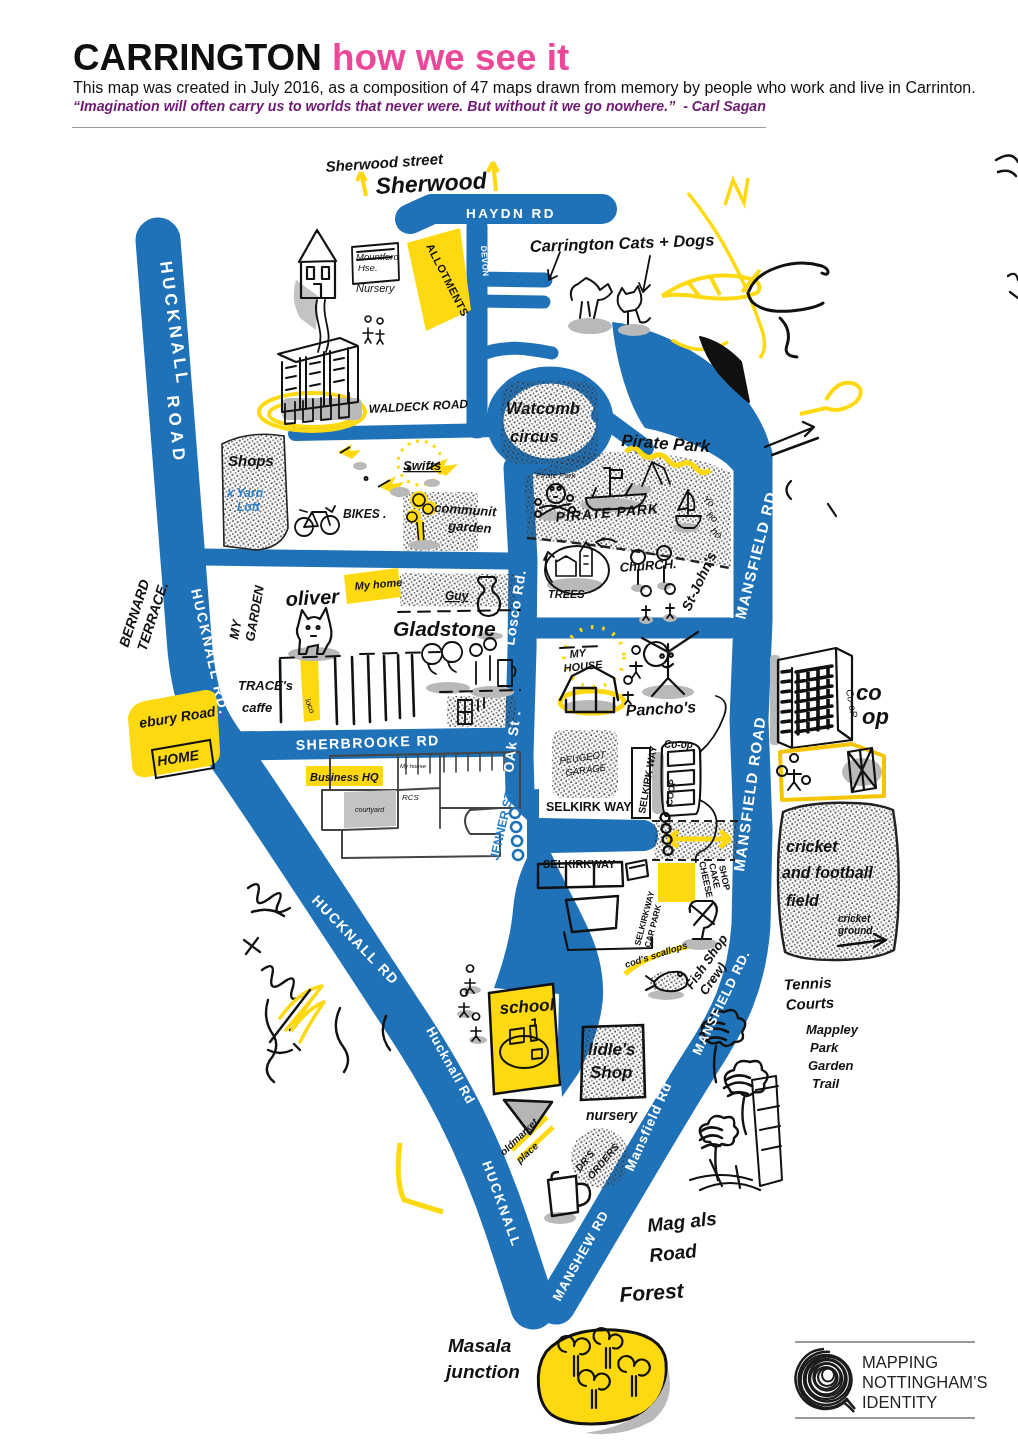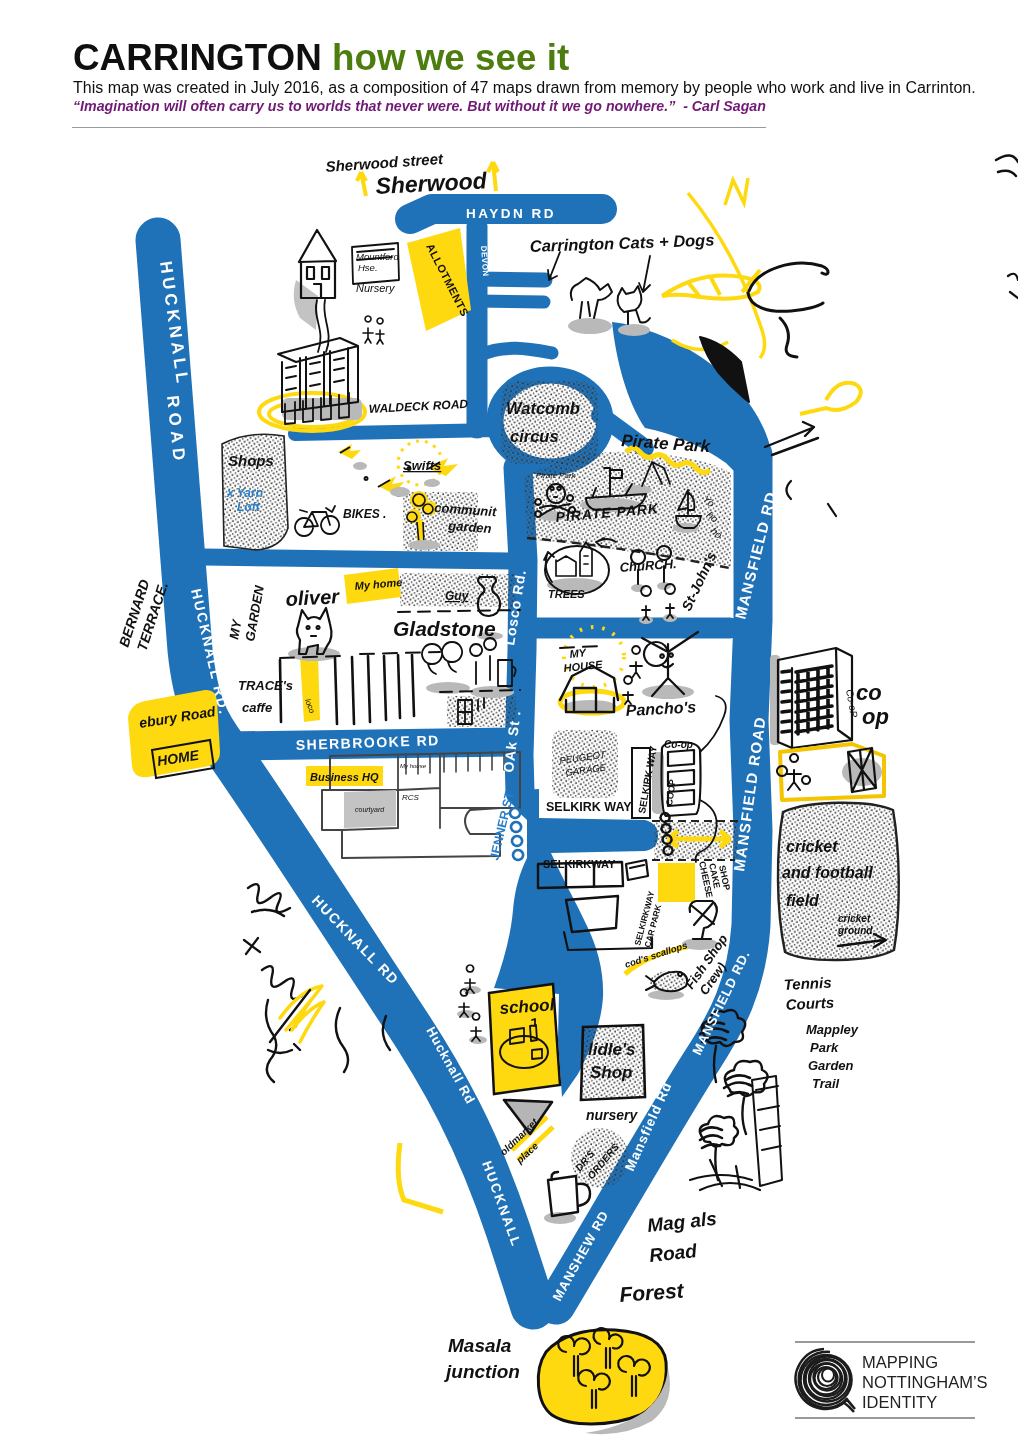--- a/index.html
+++ b/index.html
@@ -1,18 +1,18 @@
 <!DOCTYPE html>
 <html><head>
 <meta charset="utf-8">
 <style>
   html,body{margin:0;padding:0;background:#fff;}
   body{width:1018px;height:1440px;position:relative;font-family:"Liberation Sans",sans-serif;overflow:hidden;}
   #hdr h1{position:absolute;left:73px;top:40px;margin:0;font-size:36.8px;font-weight:bold;color:#0f0f0f;line-height:1;white-space:nowrap;}
-  #hdr h1 span{color:#4d7c0f;}
+  #hdr h1 span{color:#ec4899;}
   #hdr .sub{position:absolute;left:73px;top:80px;font-size:16px;color:#0f0f0f;line-height:1;white-space:nowrap;}
   #hdr .quote{position:absolute;left:73px;top:99px;font-size:14.2px;font-style:italic;font-weight:bold;color:#701a75;line-height:1;white-space:nowrap;}
   #rule{position:absolute;left:72px;top:127px;width:694px;border-top:1.5px solid #9a9a9a;}
   svg{position:absolute;left:0;top:0;}
   text{font-family:"Liberation Sans",sans-serif;}
   .rd{fill:#2072b8;}
 </style>
 </head>
 <body>
 

